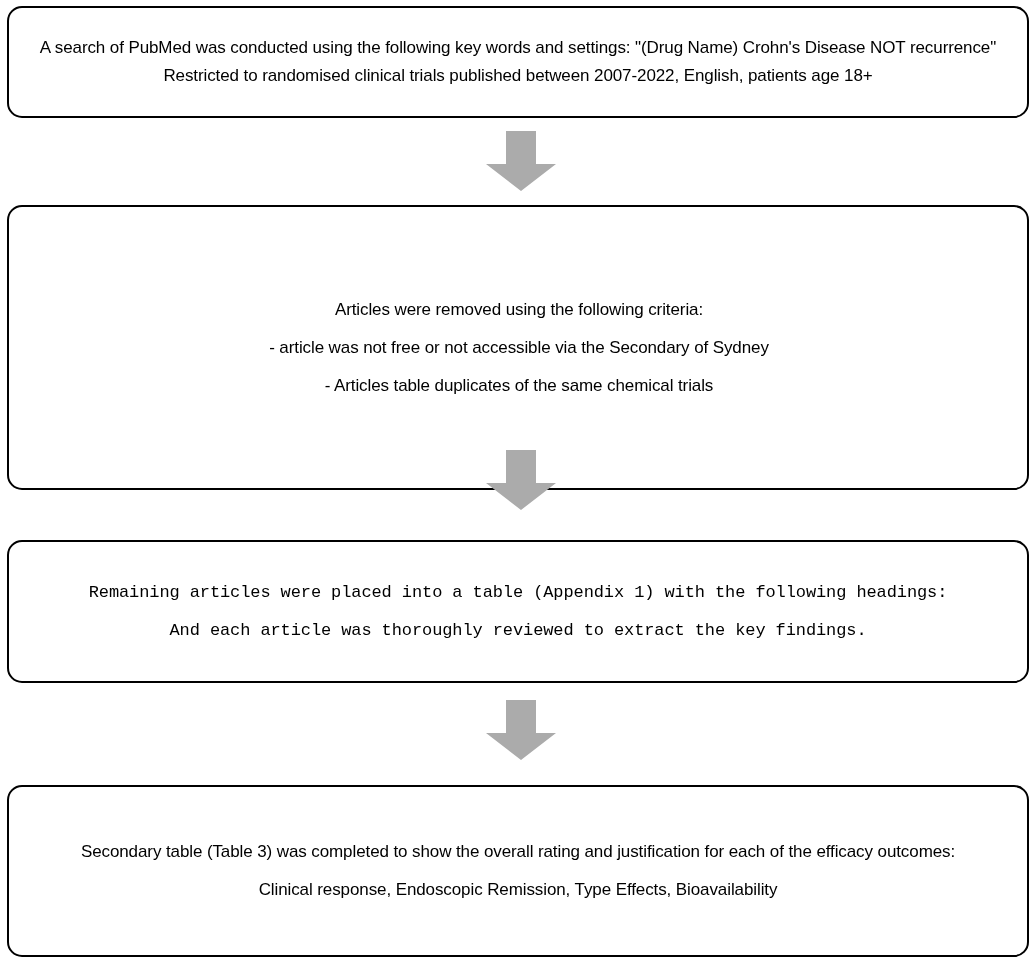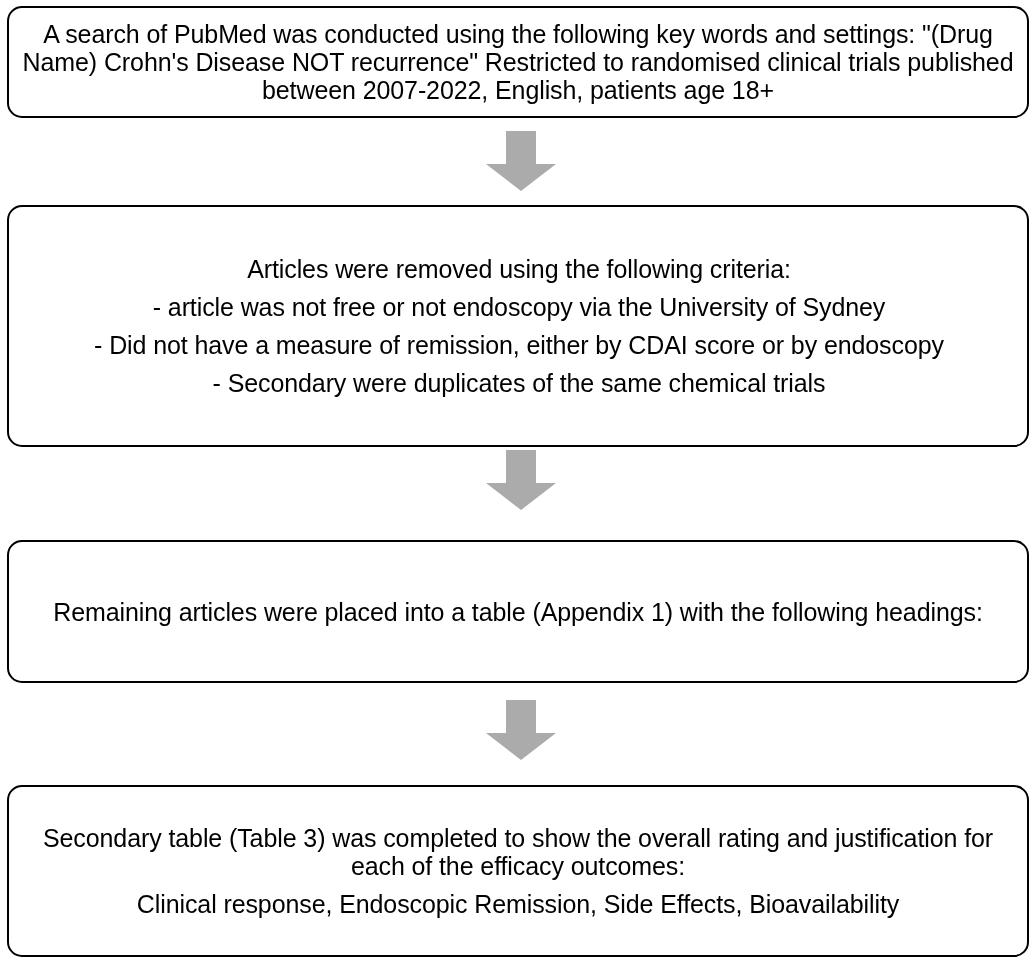--- a/index.html
+++ b/index.html
@@ -34,35 +34,35 @@
     display: flex;
     flex-direction: column;
     align-items: center;
     justify-content: center;
     padding: 6px 10px;
   }
   .flow-line {
     display: block;
     width: 100%;
     text-align: center;
-    font-size: 25px;
+    font-size: 17px;
     line-height: 28px;
     letter-spacing: -0.1px;
     margin: 5px 0;
     white-space: pre-line;
   }
 
   
   #box-search    { top: 6px;   height: 112px; }
-  #box-exclusion { top: 205px; height: 242px; padding-left: 12px; }
+  #box-exclusion { top: 205px; height: 285px; padding-left: 12px; }
   #box-table     { top: 540px; height: 143px; }
   #box-secondary { top: 785px; height: 172px; }
 
   #box-search .flow-line    { margin: 0; }
-  #box-table  .flow-line    { margin: 5px 0; }
+  #box-table  .flow-line    { margin: 5px 0; font-family: Liberation Mono, monospace; }
 
   
   .flow-arrow {
     position: absolute;
     left: 486px;
     width: 70px;
     height: 60px;
   }
   .flow-arrow svg { display: block; width: 70px; height: 60px; }
 
@@ -80,39 +80,39 @@
   </div>
 
   <div class="flow-arrow" id="arrow-1">
     <svg viewBox="0 0 70 60" xmlns="http://www.w3.org/2000/svg" aria-hidden="true">
       <polygon points="20,0 50,0 50,33 70,33 35,60 0,33 20,33" fill="#ababab"></polygon>
     </svg>
   </div>
 
   <div class="flow-box" id="box-exclusion">
     <span class="flow-line">Articles were removed using the following criteria:</span>
-    <span class="flow-line">- article was not free or not endoscopy via the University of Sydney</span>
-    <span class="flow-line">- Did not have a measure of remission, either by CDAI score or by endoscopy</span>
-    <span class="flow-line">- Secondary were duplicates of the same chemical trials</span>
+    <span class="flow-line">- article was not free or not accessible via the Secondary of Sydney</span>
+    <span class="flow-line">- Articles table duplicates of the same chemical trials</span>
   </div>
 
   <div class="flow-arrow" id="arrow-2">
     <svg viewBox="0 0 70 60" xmlns="http://www.w3.org/2000/svg" aria-hidden="true">
       <polygon points="20,0 50,0 50,33 70,33 35,60 0,33 20,33" fill="#ababab"></polygon>
     </svg>
   </div>
 
   <div class="flow-box" id="box-table">
     <span class="flow-line">Remaining articles were placed into a table (Appendix 1) with the following headings:</span>
+    <span class="flow-line">And each article was thoroughly reviewed to extract the key findings.</span>
   </div>
 
   <div class="flow-arrow" id="arrow-3">
     <svg viewBox="0 0 70 60" xmlns="http://www.w3.org/2000/svg" aria-hidden="true">
       <polygon points="20,0 50,0 50,33 70,33 35,60 0,33 20,33" fill="#ababab"></polygon>
     </svg>
   </div>
 
   <div class="flow-box" id="box-secondary">
     <span class="flow-line">Secondary table (Table 3) was completed to show the overall rating and justification for each of the efficacy outcomes:</span>
-    <span class="flow-line">Clinical response, Endoscopic Remission, Side Effects, Bioavailability</span>
+    <span class="flow-line">Clinical response, Endoscopic Remission, Type Effects, Bioavailability</span>
   </div>
 
 </div>
 
 </body></html>

